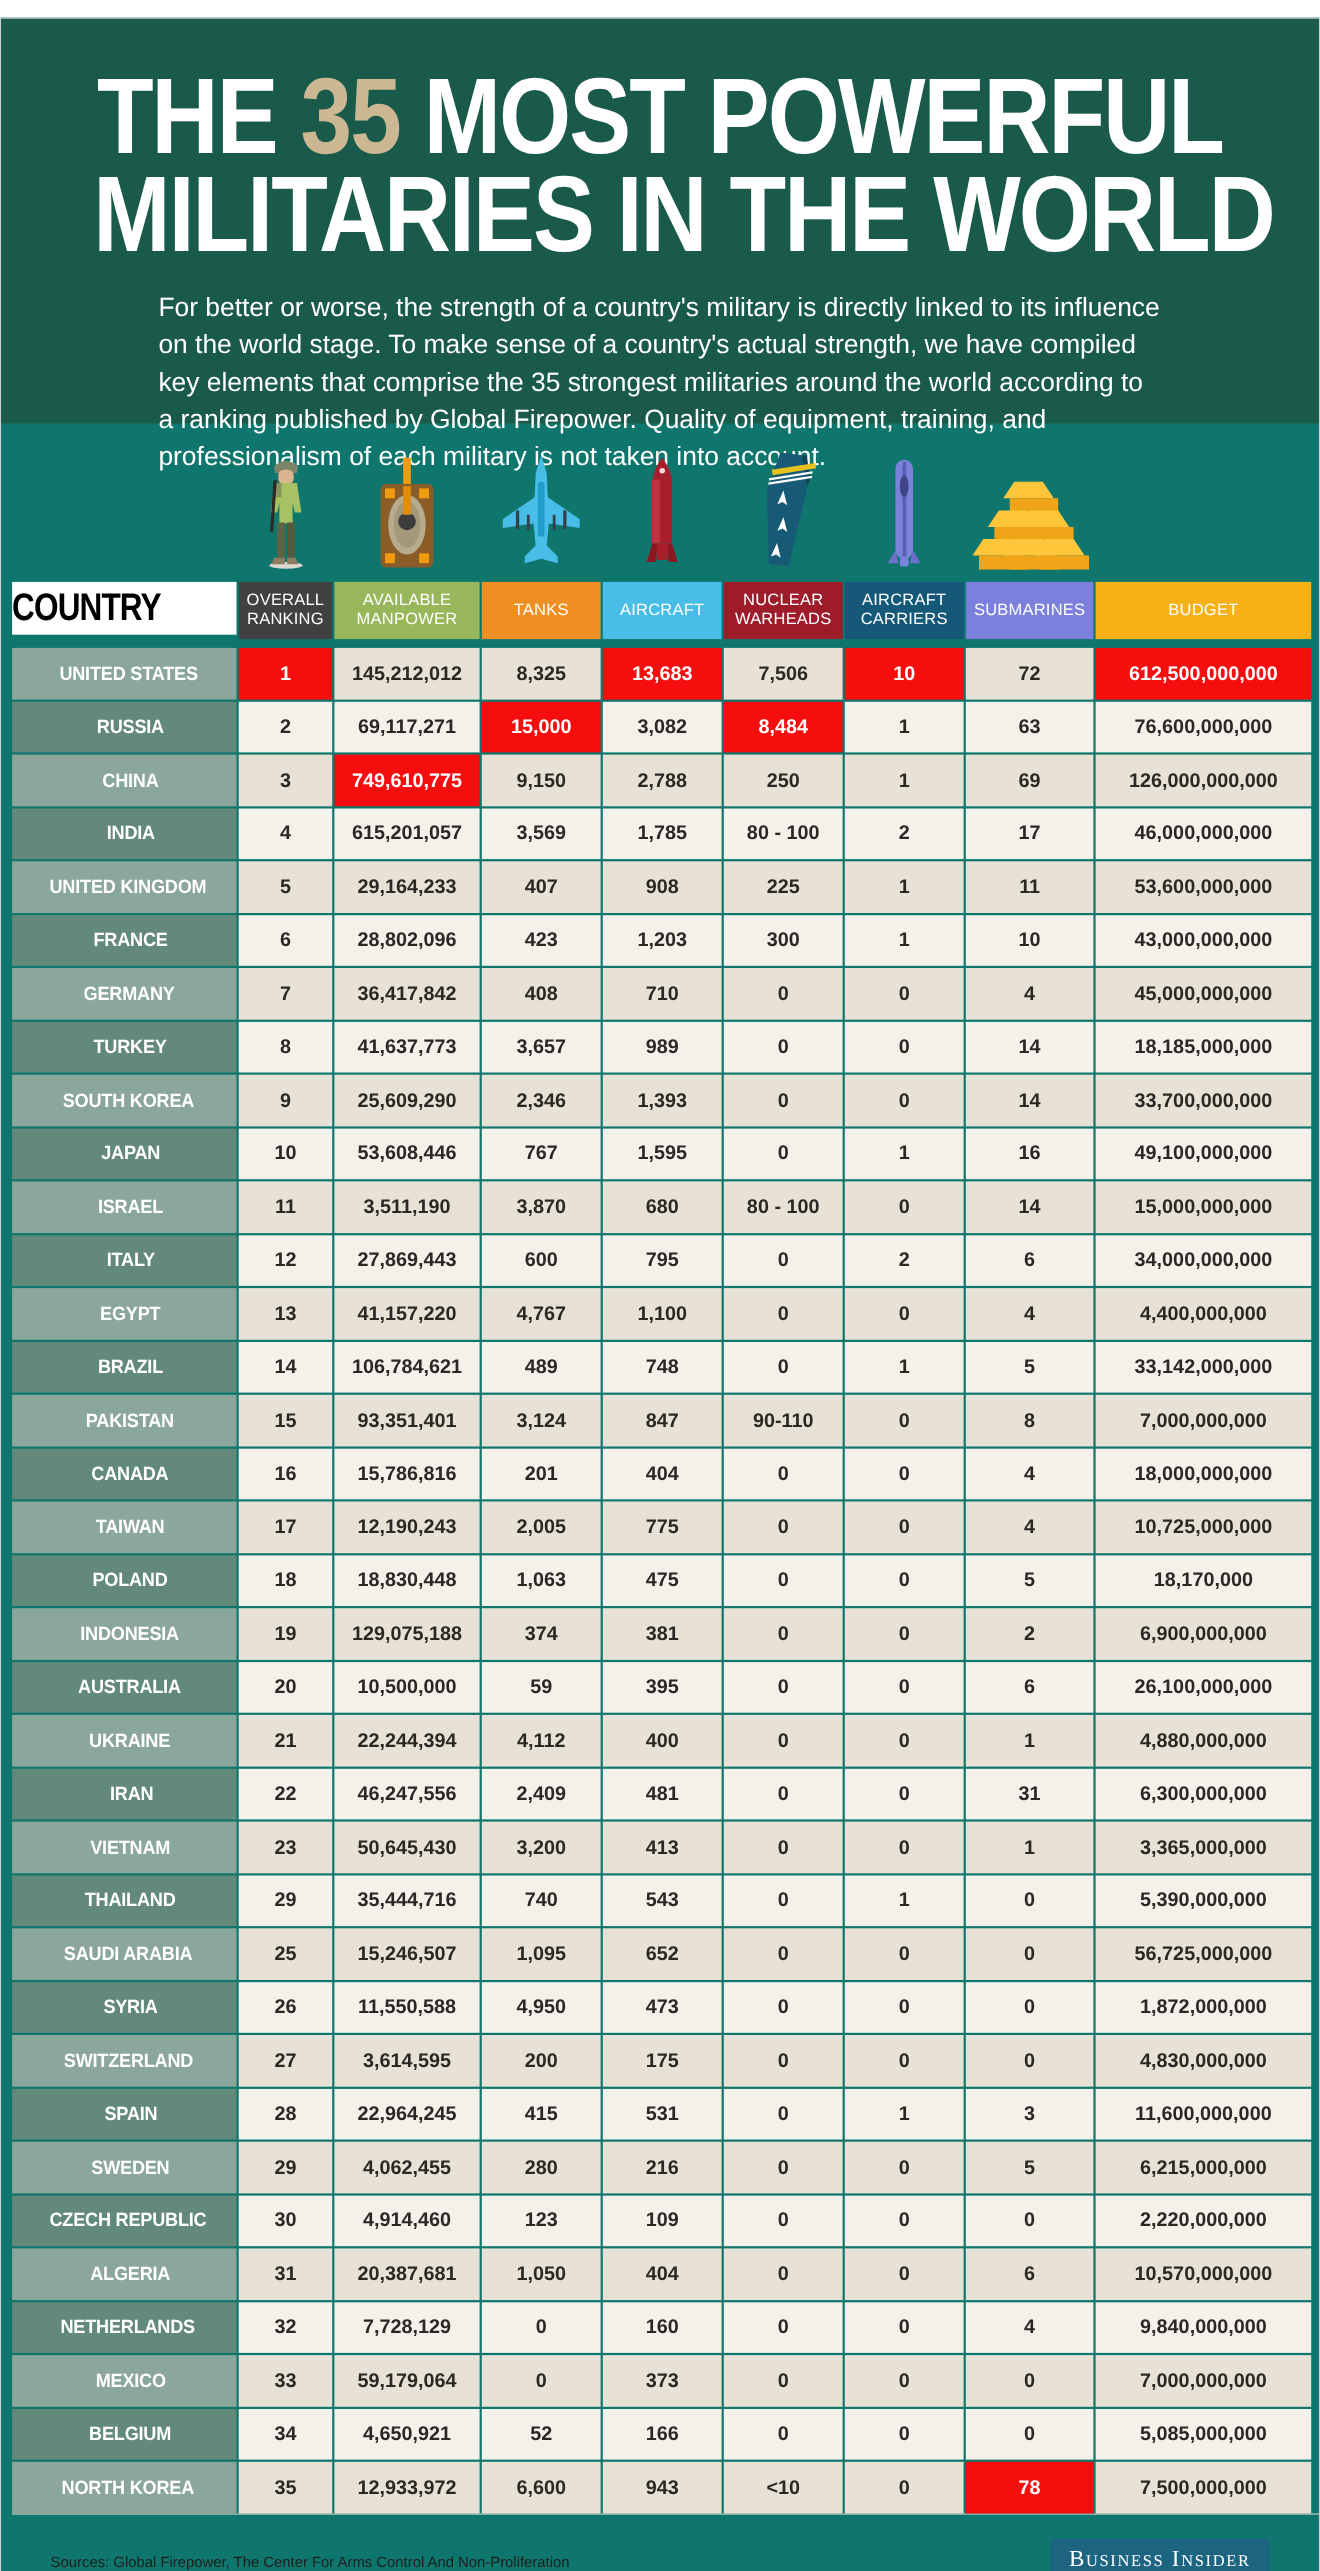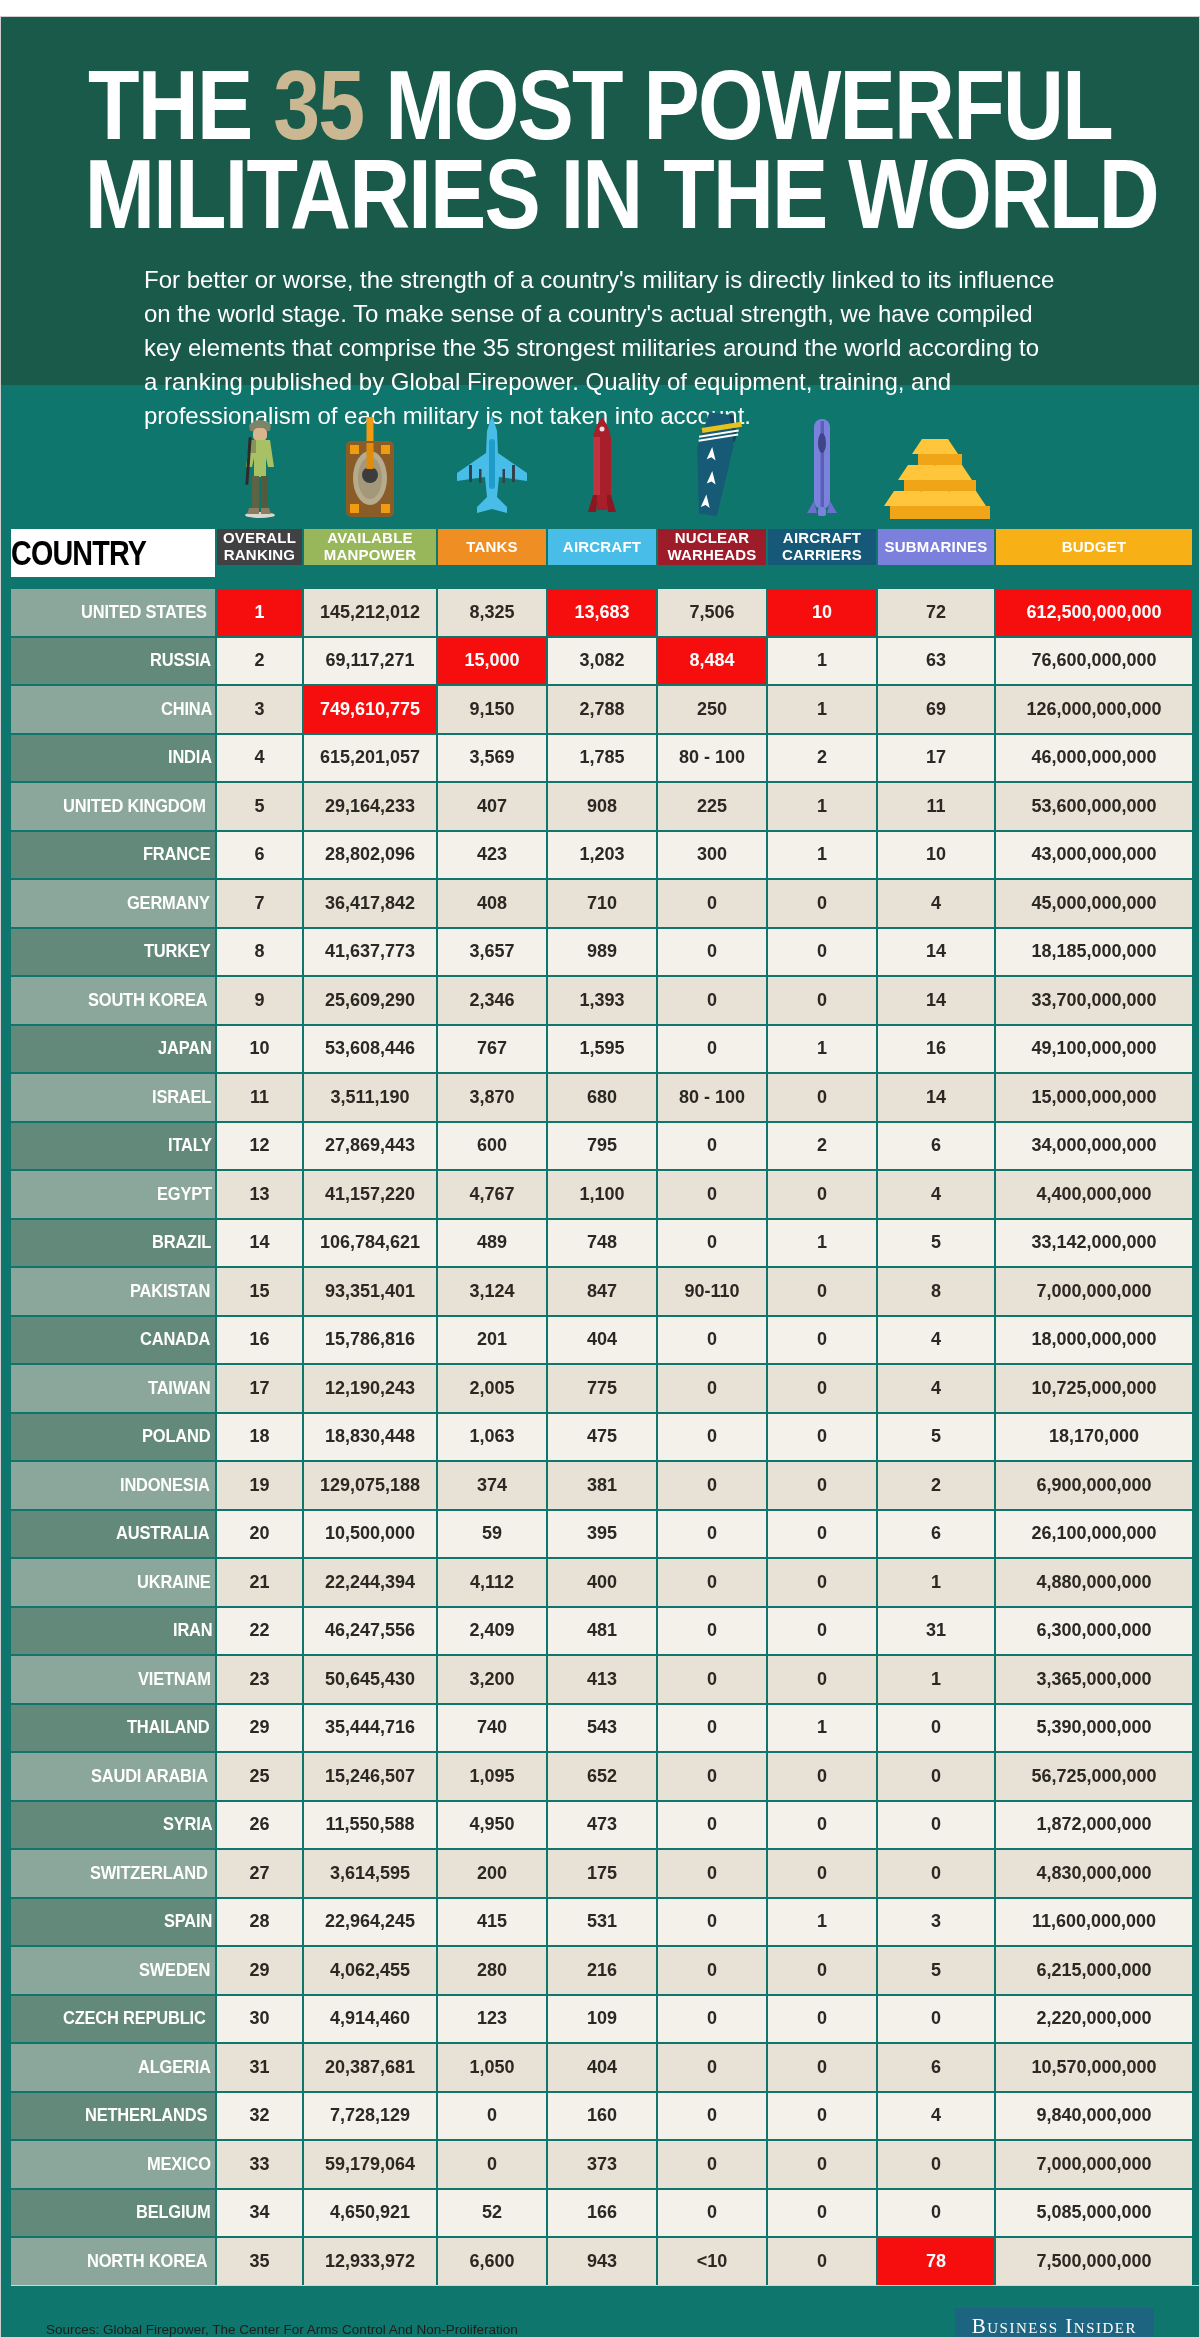--- a/index.html
+++ b/index.html
@@ -20,33 +20,33 @@
   .grid{display:grid;grid-template-columns:204px 85px 132px 108px 108px 108px 108px 116px 196px;
         column-gap:2px;margin-left:10px;}
   
   #icons-row{margin-top:20px;height:118px;}
   .icon-cell{display:flex;align-items:flex-end;justify-content:center;height:118px;}
   .legend-cell{align-items:center;justify-content:flex-start;padding-left:45px;box-sizing:border-box;}
   .legend-swatch{width:22px;height:22px;background:#f60d0d;display:inline-block;margin-right:9px;flex:0 0 auto;}
   .legend-label{font-weight:bold;font-size:17px;color:#1d1d1b;transform:scaleX(.95);transform-origin:left center;white-space:nowrap;}
   
   #header-row{margin-top:6px;height:48px;}
-  .header-cell{height:36px;display:flex;align-items:center;justify-content:center;
-               color:#ffffff;font-weight:bold;font-size:15px;line-height:1.12;text-align:center;
+  .header-cell{height:52px;display:flex;align-items:center;justify-content:center;
+               color:#ffffff;font-weight:normal;font-size:15px;line-height:1.12;text-align:center;
                white-space:pre-line;letter-spacing:.2px;}
   .country-header-cell{height:48px;display:flex;align-items:center;background:#ffffff;}
   .country-header-text{font-size:35px;font-weight:bold;color:#000000;letter-spacing:-1px;
                        transform:scaleX(.82);transform-origin:left center;}
   
   #rows-grid{margin-top:12px;row-gap:2px;border-bottom:1px solid #d8d4cc;}
   .cell{height:46.5px;display:flex;align-items:center;justify-content:center;
         font-weight:bold;font-size:18px;color:#2b2824;}
   .row-odd{background:#e7e2d5;}
   .row-even{background:#f3f1ea;}
-  .country-cell{justify-content:flex-end;padding-left:15px;box-sizing:border-box;}
+  .country-cell{justify-content:center;padding-left:15px;box-sizing:border-box;}
   .country-light{background:#8ba69a;}
   .country-dark{background:#63897b;}
   .cname{color:#ffffff;font-size:17.5px;letter-spacing:-.2px;transform:scaleX(.94);
          transform-origin:left center;white-space:nowrap;}
   .leader{background:#f60d0d;color:#ffffff;}
   
   .footer{display:flex;align-items:center;justify-content:space-between;
           padding:22px 45px 0 45px;}
   .sources{font-size:13.5px;color:#1d1d1b;}
   .bi-logo{background:#1d6480;color:#ffffff;font-family:"Liberation Serif",serif;

